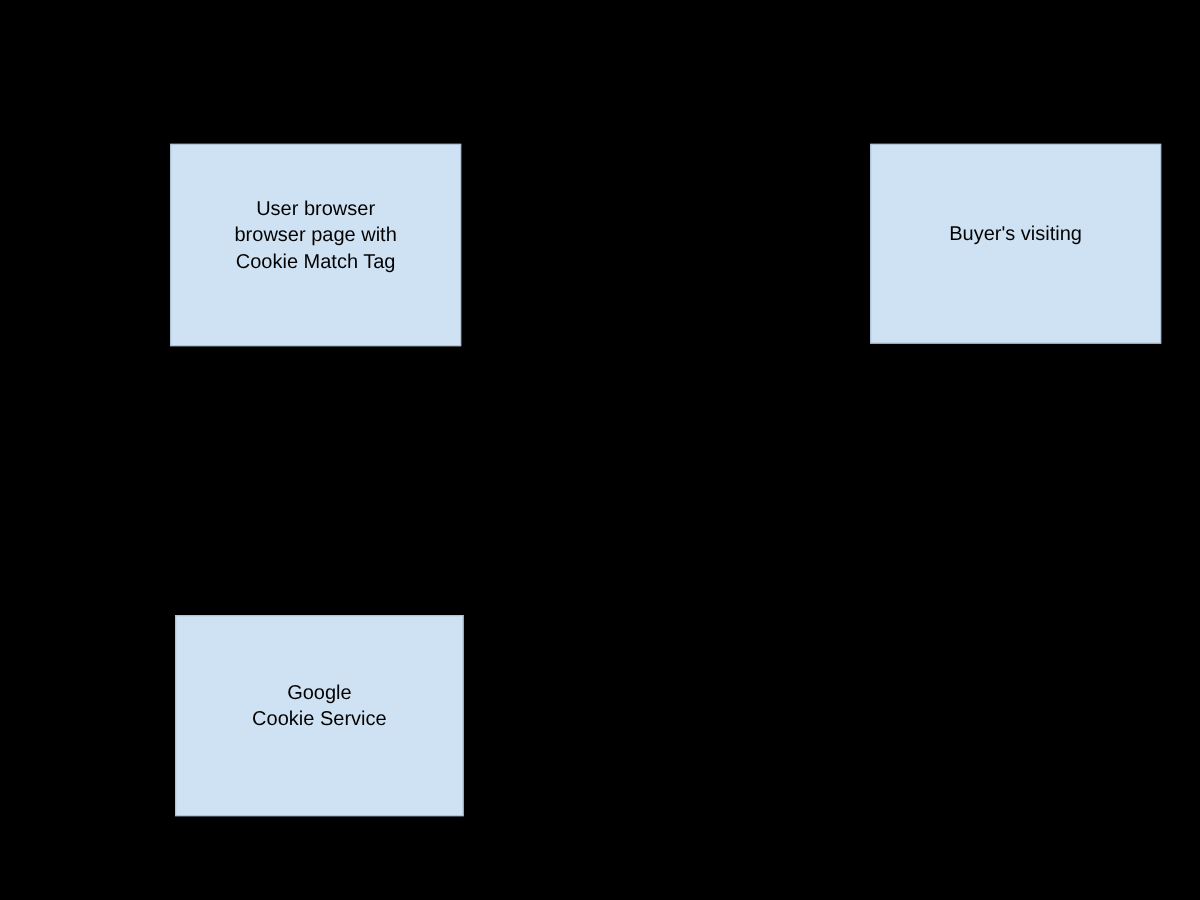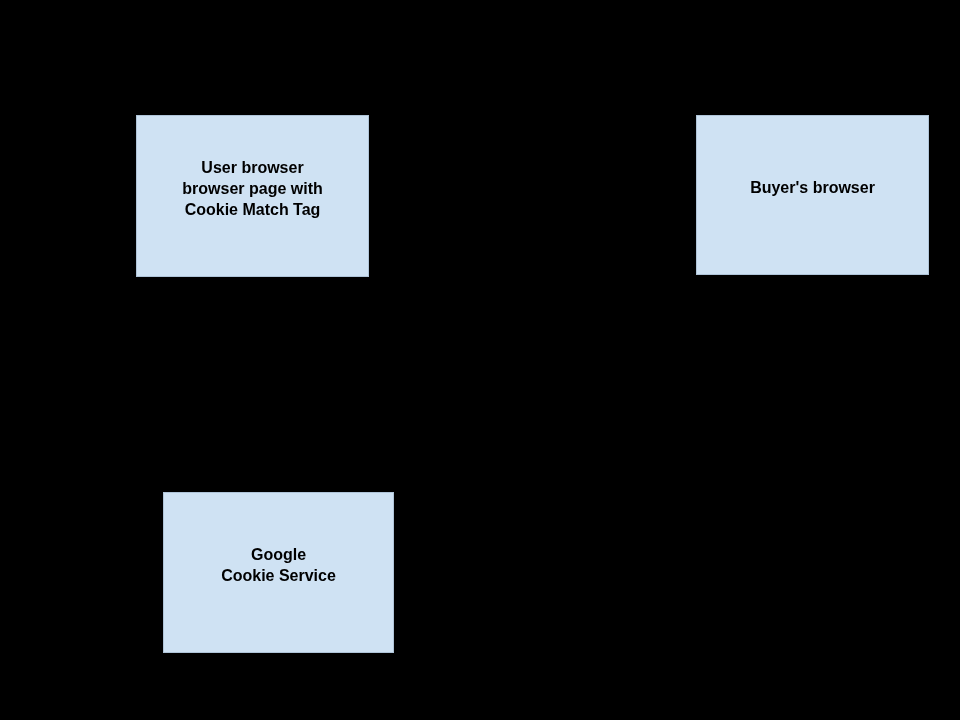--- a/index.html
+++ b/index.html
@@ -7,21 +7,20 @@
     padding: 0;
     background: #000000;
   }
   .canvas {
     position: relative;
     width: 960px;
     height: 720px;
     background: #000000;
     overflow: hidden;
     font-family: "Liberation Sans", sans-serif;
-    font-weight: bold;
   }
   .node-box {
     position: absolute;
     box-sizing: border-box;
     background: #cfe2f3;
     border: 1px solid rgba(150, 172, 193, 0.55);
     display: flex;
     align-items: center;
     justify-content: center;
   }
@@ -44,39 +43,38 @@
     left: 696px;
     top: 115px;
     width: 233px;
     height: 160px;
   }
   .box-google-cms {
     left: 140px;
     top: 492px;
     width: 231px;
     height: 161px;
-    margin-left: 23px;
   }
 </style>
 </head>
 <body>
 
 <div class="canvas">
 
   <div class="node-box box-user-browser">
     <div class="node-label">
       <div>User browser</div>
       <div>browser page with</div>
       <div>Cookie Match Tag</div>
     </div>
   </div>
 
   <div class="node-box box-buyers-service">
     <div class="node-label">
-      <div>Buyer's browser</div>
+      <div>Buyer's visiting</div>
     </div>
   </div>
 
   <div class="node-box box-google-cms">
     <div class="node-label">
       <div>Google</div>
       <div>Cookie Service</div>
     </div>
   </div>
 

